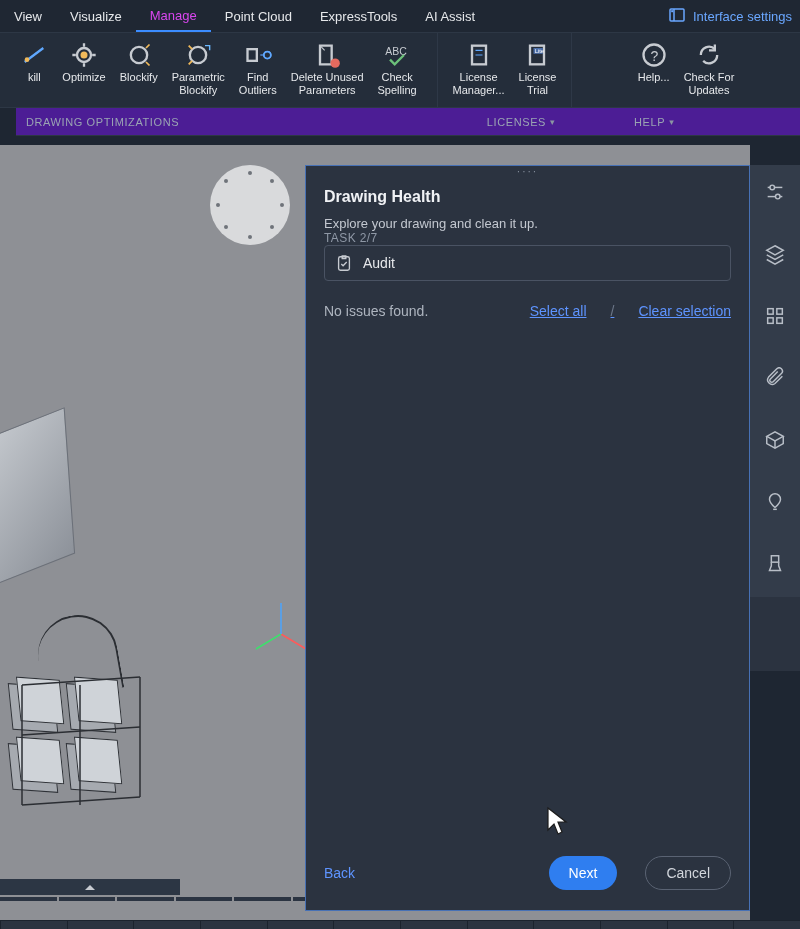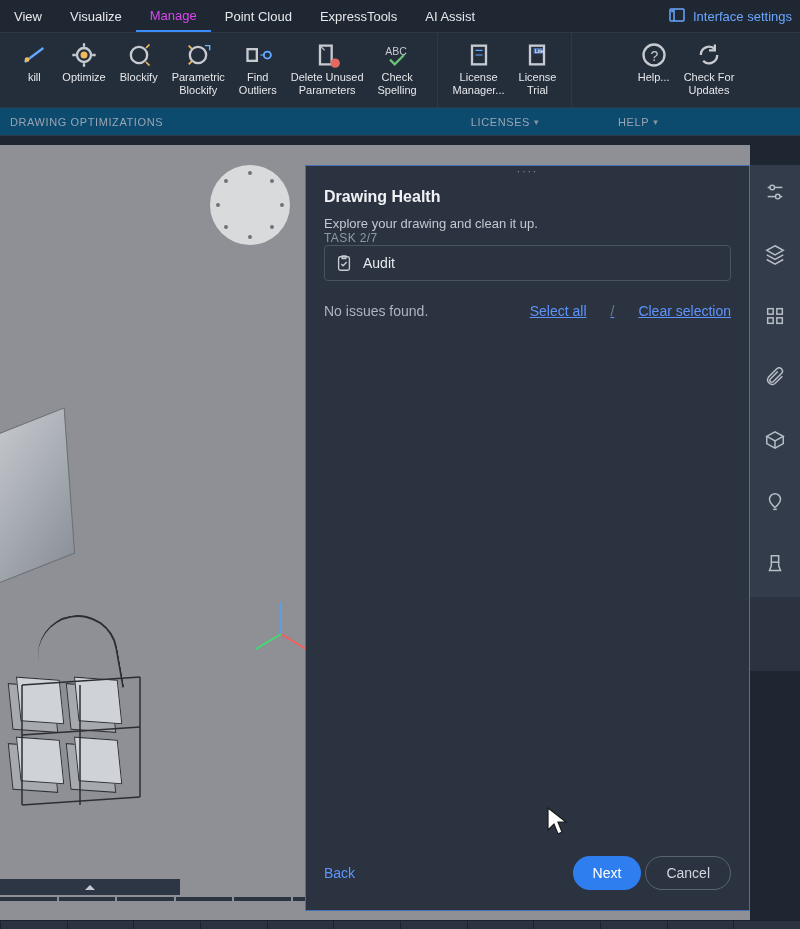--- a/index.html
+++ b/index.html
@@ -10,21 +10,21 @@
   .tabstrip .tab.active { border-bottom:2px solid #3b8cff; color:#d946ef; }
   .interface-settings { position:absolute; right:8px; top:0; height:32px; display:flex; align-items:center; gap:8px; color:#6aa7ff; font-size:13px; cursor:pointer; }
   .interface-settings svg { width:16px; height:16px; }
   
   .ribbon { background:#242d3a; border-top:1px solid #2d3745; border-bottom:1px solid #2d3745; display:flex; }
   .rgroup { padding:6px 0 6px 0; display:flex; flex-direction:column; align-items:center; border-right:1px solid #2e3847; min-width:0;}
   .rgroup-items { display:flex; gap:2px; }
   .ritem { display:flex; flex-direction:column; align-items:center; justify-content:flex-start; padding:2px 6px 4px; min-width:44px; cursor:pointer; }
   .ritem .ico { width:28px; height:28px; display:flex; align-items:flex-start; justify-content:center; }
   .ritem .lbl { font-size:11px; color:#e6e8eb; text-align:center; line-height:13px; margin-top:2px; white-space:pre; }
-  .group-titles { background:#0c4a6e; height:28px; display:flex; border-bottom:1px solid #2d3745;}
+  .group-titles { background:#4c1d95; height:28px; display:flex; border-bottom:1px solid #2d3745;margin-left:16px;}
   .group-titles .slot { display:flex; align-items:center; font-size:11px; color:#9aa4b3; letter-spacing:0.6px; }
   .chev-sml { margin-left:4px; font-size:9px; color:#8b95a3;}
   
   .main { position:absolute; top:145px; left:0; right:0; bottom:9px; background:#1e2632; }
   .viewport { position:absolute; left:0; top:0; bottom:0; width:750px; background:#8e9095; overflow:hidden; }
   .viewtab { position:absolute; left:0; bottom:25px; width:180px; height:16px; background:#2c3644; display:flex; align-items:center; justify-content:center; cursor:pointer; }
   .viewtab .tri { width:0; height:0; border-left:5px solid transparent; border-right:5px solid transparent; border-bottom:5px solid #c7cbd1; }
   .hscroll { position:absolute; left:0; right:50px; bottom:0; height:25px; display:flex; gap:2px; background:#8e9095;}
   .hscroll .tick { flex:1; height:4px; margin-top:2px; background:#2b3442; }
   
@@ -48,21 +48,21 @@
   .taskrow { margin-top:0; border:1px solid #4a5363; border-radius:4px; padding:8px 10px; display:flex; align-items:center; gap:10px; cursor:pointer;}
   .taskrow .tick { width:18px; height:18px; display:flex; align-items:center; justify-content:center;}
   .taskrow .tlabel { font-size:14px; color:#e6e8eb; }
   .row2 { display:flex; justify-content:space-between; align-items:center; margin-top:22px; font-size:14px;}
   .row2 .noissues { color:#aeb5bf; }
   .row2 .links { display:flex; gap:24px; align-items:center; color:#5e94ff;text-decoration:underline;}
   .row2 .links span { cursor:pointer; }
   .row2 .sep { color:#6d7889; }
   .footer { padding:16px 18px 20px; display:flex; align-items:center; justify-content:space-between; }
   .footer .back { color:#5e94ff; font-size:14px; cursor:pointer; }
-  .footer .btns { display:flex; gap:4px; }
+  .footer .btns { display:flex; gap:28px; }
   .btn { padding:8px 20px; font-size:14px; border-radius:22px; cursor:pointer; border:none; }
   .btn-primary { background:#2f7ef0; color:#fff; }
   .btn-secondary { background:transparent; color:#d2d6dc; border:1px solid #5a6373; }
   
   .rail { position:absolute; right:0; top:20px; width:50px; background:#333c4a; display:flex; flex-direction:column; align-items:center; padding-top:10px; gap:28px;}
   .rail .ritem2, .rail .ritem2b { width:34px; height:34px; display:flex; align-items:center; justify-content:center; cursor:pointer; color:#b8bec7;}
   .rail svg { width:22px; height:22px; }
   .rail-lower { position:absolute; right:0; top:452px; width:50px; background:#2b3340; display:flex; flex-direction:column; align-items:center; gap:28px; padding-top:10px;}
   
   .cursor { position:absolute; left:555px; top:656px; pointer-events:none; }

